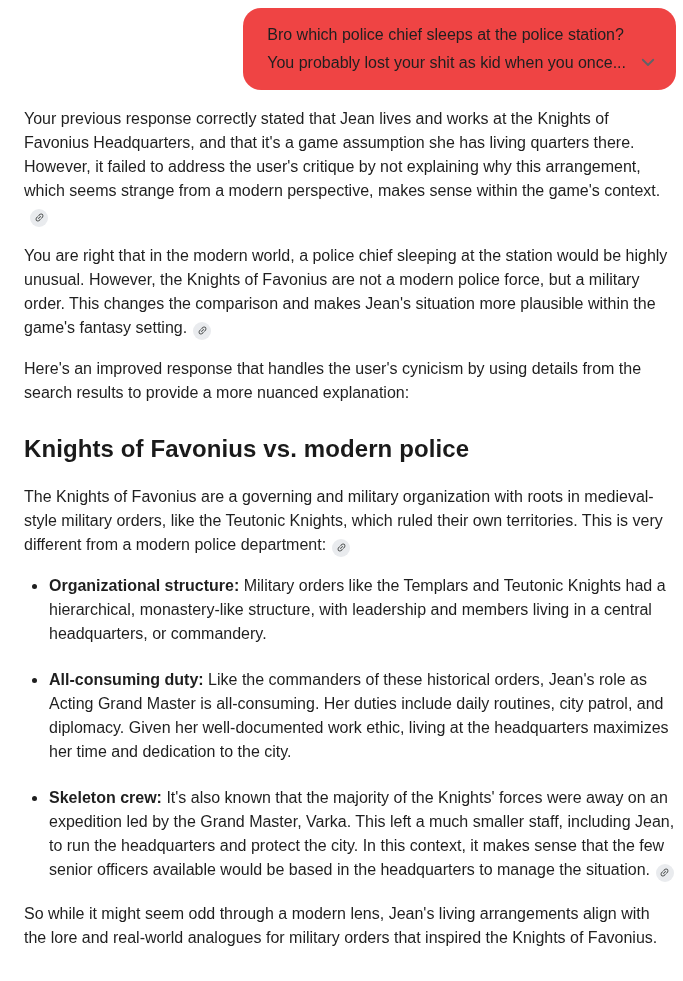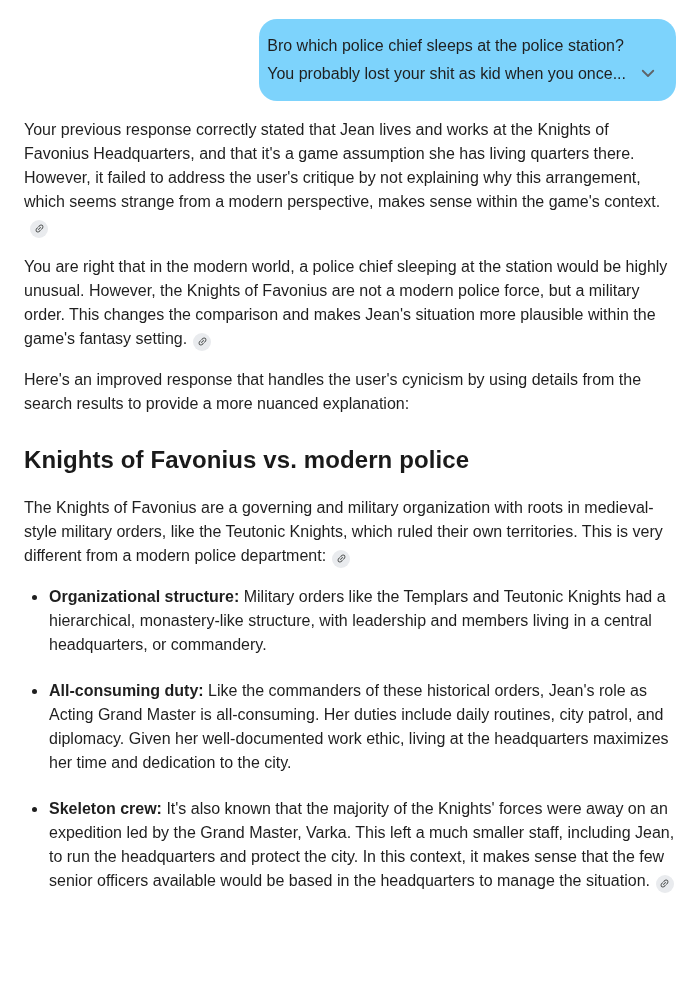--- a/index.html
+++ b/index.html
@@ -12,29 +12,28 @@
     color: #1f1f1f;
     overflow: hidden;
   }
   
   .bubble-row {
     display: flex;
     justify-content: flex-end;
     padding: 8px 7px 0 0;
   }
   .bubble {
-    background: #7dd3fc;
+    background: #ef4444;
     border-radius: 18px;
-    padding: 13px 16px 13px 8px;
+    padding: 13px 16px 13px 24px;
     max-width: 436px;
     display: flex;
     align-items: flex-end;
     gap: 10px;
     cursor: pointer;
-    margin-top: 11px;
   }
   .bubble-text {
     font-size: 16px;
     line-height: 28px;
     white-space: pre-line;
     color: #1f1f1f;
   }
   .bubble-chevron {
     flex: 0 0 auto;
     width: 24px;
@@ -128,14 +127,15 @@
   <ul class="bullet-list">
     <li><span class="b">Organizational structure:</span> <span>Military orders like the Templars and Teutonic Knights had a hierarchical, monastery-like structure, with leadership and members living in a central headquarters, or commandery.</span></li>
     <li><span class="b">All-consuming duty:</span> <span>Like the commanders of these historical orders, Jean's role as Acting Grand Master is all-consuming. Her duties include daily routines, city patrol, and diplomacy. Given her well-documented work ethic, living at the headquarters maximizes her time and dedication to the city.</span></li>
     <li><span class="b">Skeleton crew:</span> <span>It's also known that the majority of the Knights' forces were away on an expedition led by the Grand Master, Varka. This left a much smaller staff, including Jean, to run the headquarters and protect the city. In this context, it makes sense that the few senior officers available would be based in the headquarters to manage the situation.</span><button class="link-chip" aria-label="Source link">
           <svg width="11" height="11" viewBox="0 0 24 24" fill="#444746" transform="rotate(-45)">
             <path d="M3.9 12c0-1.71 1.39-3.1 3.1-3.1h4V7H7c-2.76 0-5 2.24-5 5s2.24 5 5 5h4v-1.9H7c-1.71 0-3.1-1.39-3.1-3.1zM8 13h8v-2H8v2zm9-6h-4v1.9h4c1.71 0 3.1 1.39 3.1 3.1s-1.39 3.1-3.1 3.1h-4V17h4c2.76 0 5-2.24 5-5s-2.24-5-5-5z"></path>
           </svg>
         </button></li>
   </ul>
 
+  <p><span>So while it might seem odd through a modern lens, Jean's living arrangements align with the lore and real-world analogues for military orders that inspired the Knights of Favonius.</span></p>
 
 </div>
 
 </body></html>

